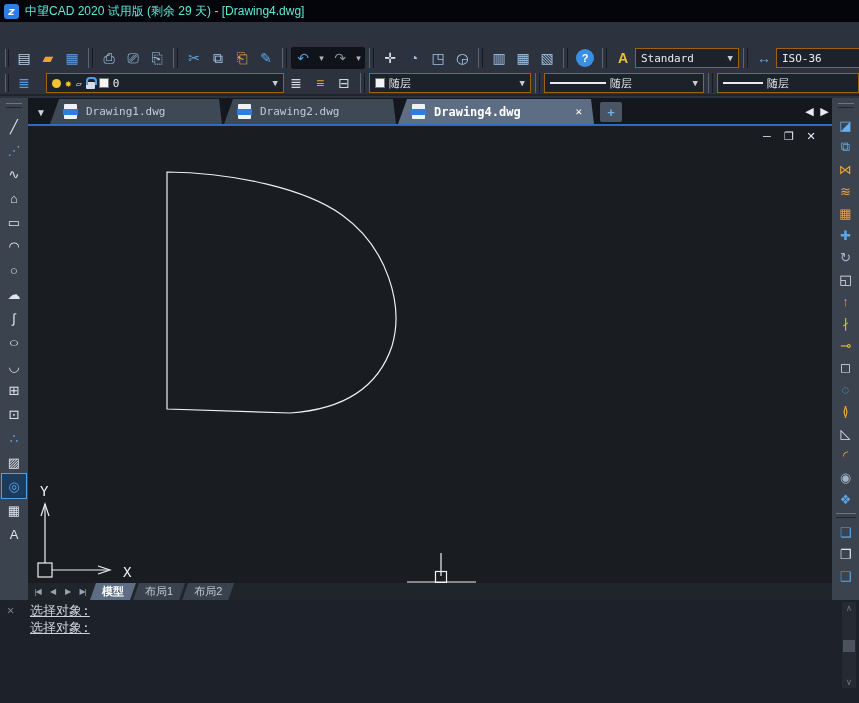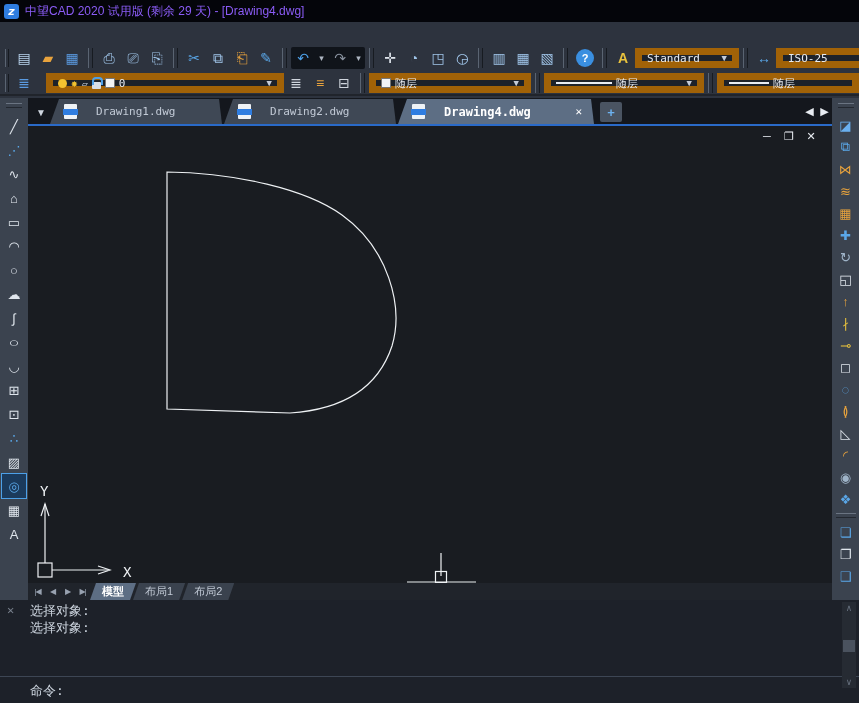--- a/index.html
+++ b/index.html
@@ -7,38 +7,38 @@
   #app {
     position:relative; width:859px; height:703px; overflow:hidden;
     font-family:"Liberation Sans","DejaVu Sans",sans-serif;
     background:#2d333e; user-select:none;
   }
   
   .titlebar { position:absolute; top:0; left:0; right:0; height:22px; background:#04050a;
     display:flex; align-items:center; padding-left:4px; gap:6px; }
   .logo { width:15px; height:15px; border-radius:3px; background:#2f7de0; color:#fff;
     font:italic bold 11px "DejaVu Sans",sans-serif; display:flex; align-items:center; justify-content:center; }
-  .title-text { color:#8b5cf6; font-size:12px; }
+  .title-text { color:#5eead4; font-size:12px; }
   
   .menubar { position:absolute; top:22px; left:0; right:0; height:22px; background:#191d24;
     border-bottom:2px solid #8d99ac; display:flex; align-items:center; padding-left:8px; }
   .menu-item { color:#e8ecf2; font-size:12px; padding:2px 12px; cursor:default; }
   
   .toolrow1 { position:absolute; top:46px; left:0; right:0; height:24px; display:flex; align-items:center; padding-left:2px; background:#2d333e; }
   .toolrow2 { position:absolute; top:72px; left:0; right:0; height:24px; display:flex; align-items:center; padding-left:2px; background:#2d333e; border-bottom:2px solid #20242b;}
   .tico { width:24px; height:22px; flex:none; display:flex; align-items:center; justify-content:center;
     font-size:14px; line-height:1; color:#cfd6e0; }
   .tico.sep { width:5px; height:20px; border-left:1px solid #5a6472; border-right:1px solid #171b21;
     margin:0 4px; background:none; }
   .tico.narrow { width:13px; font-size:9px; }
   .tico.help { width:18px; height:18px; background:#3a8fe0; border-radius:50%; color:#fff;
     font-weight:bold; font-size:11px; margin:0 4px; }
   .undo-group { display:flex; background:#10141a; border-radius:2px; }
   .grip { width:4px; height:18px; border-left:1px solid #5a6472; border-right:1px solid #171b21; margin:0 3px; flex:none; }
-  .combo { display:flex; align-items:center; height:20px; background:#1d222a; border:7px solid #a16207;
+  .combo { display:flex; align-items:center; height:20px; background:#1d222a; border:1px solid #a16207;
     color:#e8ecf2; font:11px "DejaVu Sans Mono","Liberation Mono",monospace; padding:0 5px; gap:4px; flex:none; }
   .combo .arrow { margin-left:auto; color:#c4ccd8; font-size:9px; }
   .mini-bulb { width:9px; height:9px; border-radius:50%; background:#f2c230; flex:none; }
   .mini-sun { color:#f2c230; font-size:11px; flex:none; }
   .mini-vp { color:#d0d6de; font-size:10px; flex:none; }
   .mini-lock { width:9px; height:7px; background:#d7dde6; border-radius:1px; position:relative; flex:none; margin-top:4px;}
   .mini-lock::before { content:""; position:absolute; left:0px; top:-5px; width:7px; height:6px;
     border:2px solid #4da0e8; border-bottom:none; border-radius:4px 4px 0 0; }
   .swatch { width:10px; height:10px; background:#f2f4f6; border:1px solid #777; flex:none; }
   .ltline { height:0; border-top:2px solid #e8ecf2; flex:none; }
@@ -48,21 +48,21 @@
   .hgrip { width:16px; height:5px; border-top:1px solid #6a7482; border-bottom:1px solid #232830; margin:5px 0 6px; flex:none;}
   .vico { width:24px; height:24px; flex:none; display:flex; align-items:center; justify-content:center;
     font-size:13px; color:#dfe5ec; }
   .vico.active { background:#1b3a5c; outline:1px solid #4da0e8; }
   .vico.wide { transform:scaleX(1.4); }
   .vsep { width:20px; height:5px; border-top:1px solid #6a7482; border-bottom:1px solid #232830; margin:3px 0; flex:none; }
   .center { flex:1; display:flex; flex-direction:column; min-width:0; }
   
   .tabbar { height:28px; background:#14171d; border-bottom:2px solid #2a6ac8; display:flex; align-items:flex-end; padding-left:4px; }
   .tab-list-btn { color:#cfd6e0; font-size:10px; width:18px; height:24px; display:flex; align-items:center; justify-content:center; }
-  .tab { height:25px; display:flex; align-items:center; gap:19px; padding:0 12px 0 14px; margin-right:2px;
+  .tab { height:25px; display:flex; align-items:center; gap:9px; padding:0 12px 0 14px; margin-right:2px;
     background:#3f4855; color:#c2cad6; font:11px "DejaVu Sans Mono","Liberation Mono",monospace;
     clip-path:polygon(9px 0, calc(100% - 3px) 0, 100% 100%, 0 100%); width:172px; flex:none; }
   .tab.active { background:#5d6e84; color:#fff; font-weight:bold; font-size:12px; width:196px; }
   .tab-close { margin-left:auto; font-size:11px; color:#fff; }
   .tab-close:empty { display:none; }
   .dwg-icon { width:13px; height:15px; background:#eef2f6; border-radius:1px; position:relative; flex:none; }
   .dwg-band { position:absolute; left:-1px; right:-1px; top:5px; height:6px; background:#2f7de0; display:block;}
   .newtab-btn { width:22px; height:20px; background:#4a5462; color:#6db2f0; font-size:13px; font-weight:bold;
     display:flex; align-items:center; justify-content:center; margin:0 0 2px 4px; border-radius:2px; flex:none;}
   .tab-scroll { margin-left:auto; display:flex; align-items:center; height:100%; }
@@ -75,21 +75,21 @@
   
   .layoutrow { height:17px; background:#20242b; display:flex; align-items:stretch; padding-left:2px; }
   .lnav { color:#98a2b0; font-size:8px; width:15px; display:flex; align-items:center; justify-content:center; letter-spacing:-1px;}
   .ltab { padding:0 12px; display:flex; align-items:center; background:#3a424e; color:#c2cad6; font-size:11px;
     clip-path:polygon(6px 0, 100% 0, calc(100% - 6px) 100%, 0 100%); margin-right:-3px; }
   .ltab.active { background:#5d6e84; color:#fff; font-weight:bold; }
   
   .cmdarea { position:absolute; top:600px; left:0; right:0; height:103px; background:#1d2129;
     font:13px "DejaVu Sans Mono","Liberation Mono",monospace; color:#ccd4de; }
   .cmd-close { position:absolute; left:7px; top:3px; color:#7a828e; font-size:12px; }
-  .cmd-history { position:absolute; left:30px; top:2px; right:20px; line-height:17px; }
+  .cmd-history { position:absolute; left:30px; top:2px; right:20px; line-height:17px;text-decoration:underline; }
   .cmd-prompt { position:absolute; left:0; right:0; top:76px; border-top:1px solid #3d4654; padding:5px 0 0 30px; }
   .cmd-scroll { position:absolute; right:3px; top:2px; width:14px; height:86px; background:#262b33; }
   .cmd-scroll .up, .cmd-scroll .down { position:absolute; left:0; right:0; text-align:center; color:#6a7482; font-size:9px; }
   .cmd-scroll .up { top:1px; } .cmd-scroll .down { bottom:1px; }
   .cmd-thumb { position:absolute; left:1px; right:1px; top:38px; height:12px; background:#4a525e; }
 </style>
 </head>
 <body>
 
 <div id="app">
@@ -117,21 +117,21 @@
     <span class="tico help">?</span>
     <span class="tico sep"></span>
     <span class="tico" style="color:#e8c23d;font-weight:bold">A</span>
     <span class="combo" style="width:104px">
       <span>Standard</span>
       <span class="arrow">▼</span>
     </span>
     <span class="tico sep"></span>
     <span class="tico" style="color:#5aa7e8">↔</span>
     <span class="combo" style="width:108px">
-      <span>ISO-25</span>
+      <span>ISO-36</span>
 
     </span>
 
   </div>
 
   <div class="toolrow2">
     <span class="grip"></span>
     <span class="tico" style="color:#5a9ae0">≣</span>
     <span class="combo" style="width:238px;margin-left:10px">
       <span class="mini-bulb"></span>
@@ -254,21 +254,20 @@
       </span>
     </div>
   </div>
 
   <div class="cmdarea">
     <span class="cmd-close">✕</span>
     <div class="cmd-history">
       <div>选择对象:</div>
         <div>选择对象:</div>
     </div>
-    <div class="cmd-prompt">命令:</div>
     <div class="cmd-scroll">
       <span class="up">∧</span>
       <span class="cmd-thumb"></span>
       <span class="down">∨</span>
     </div>
   </div>
 
 </div>
 
 </body></html>

